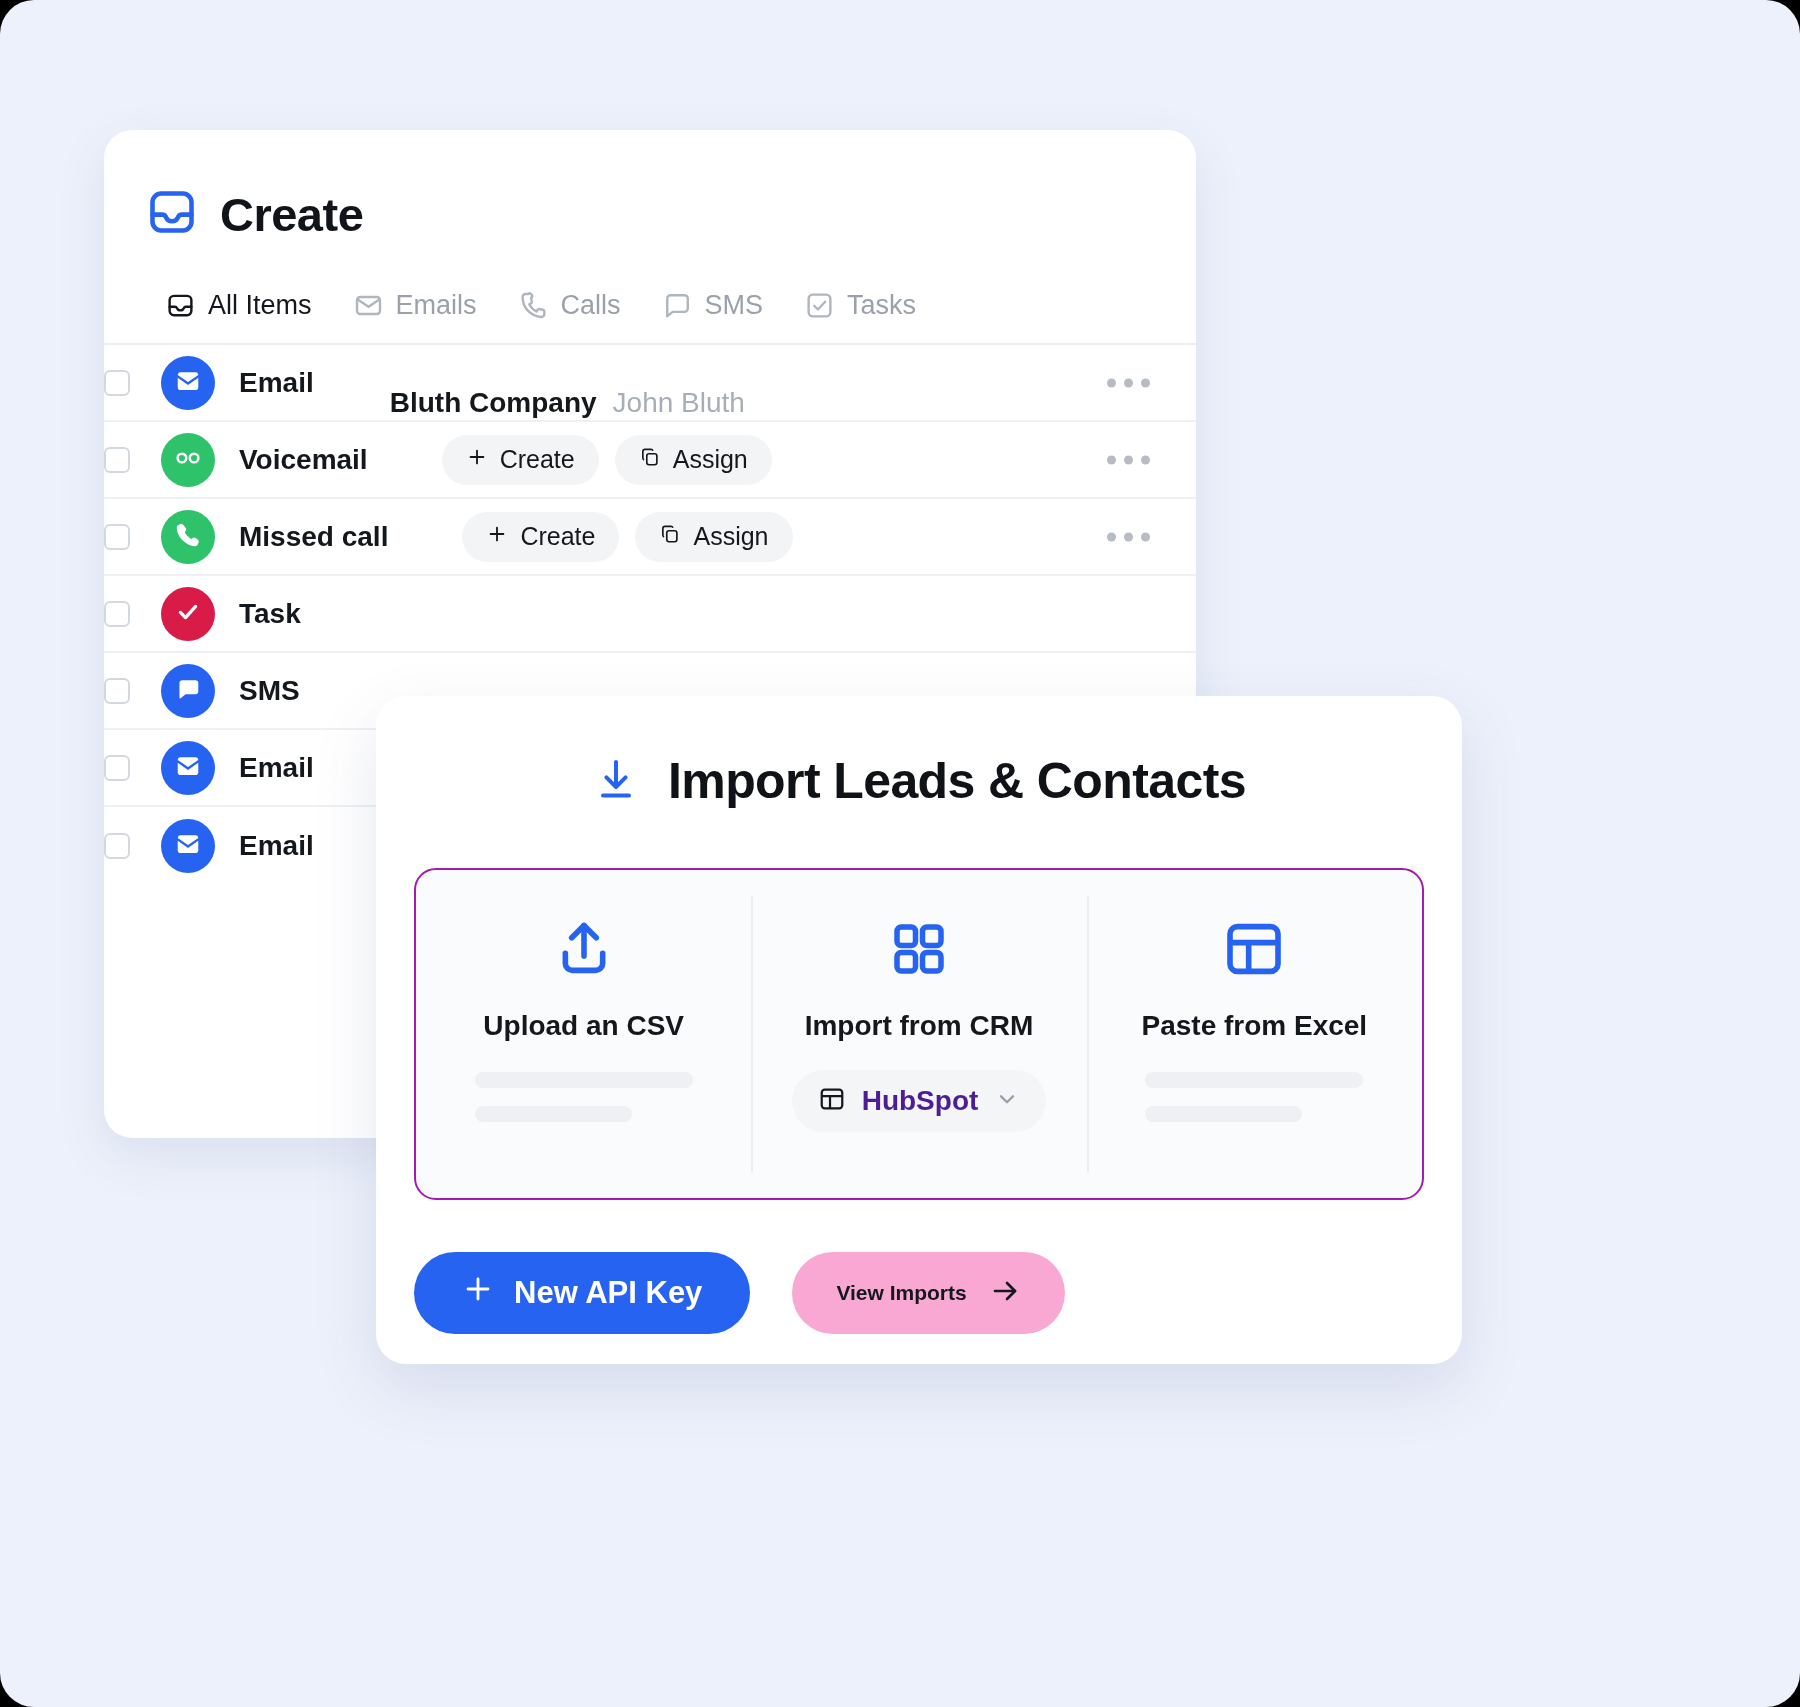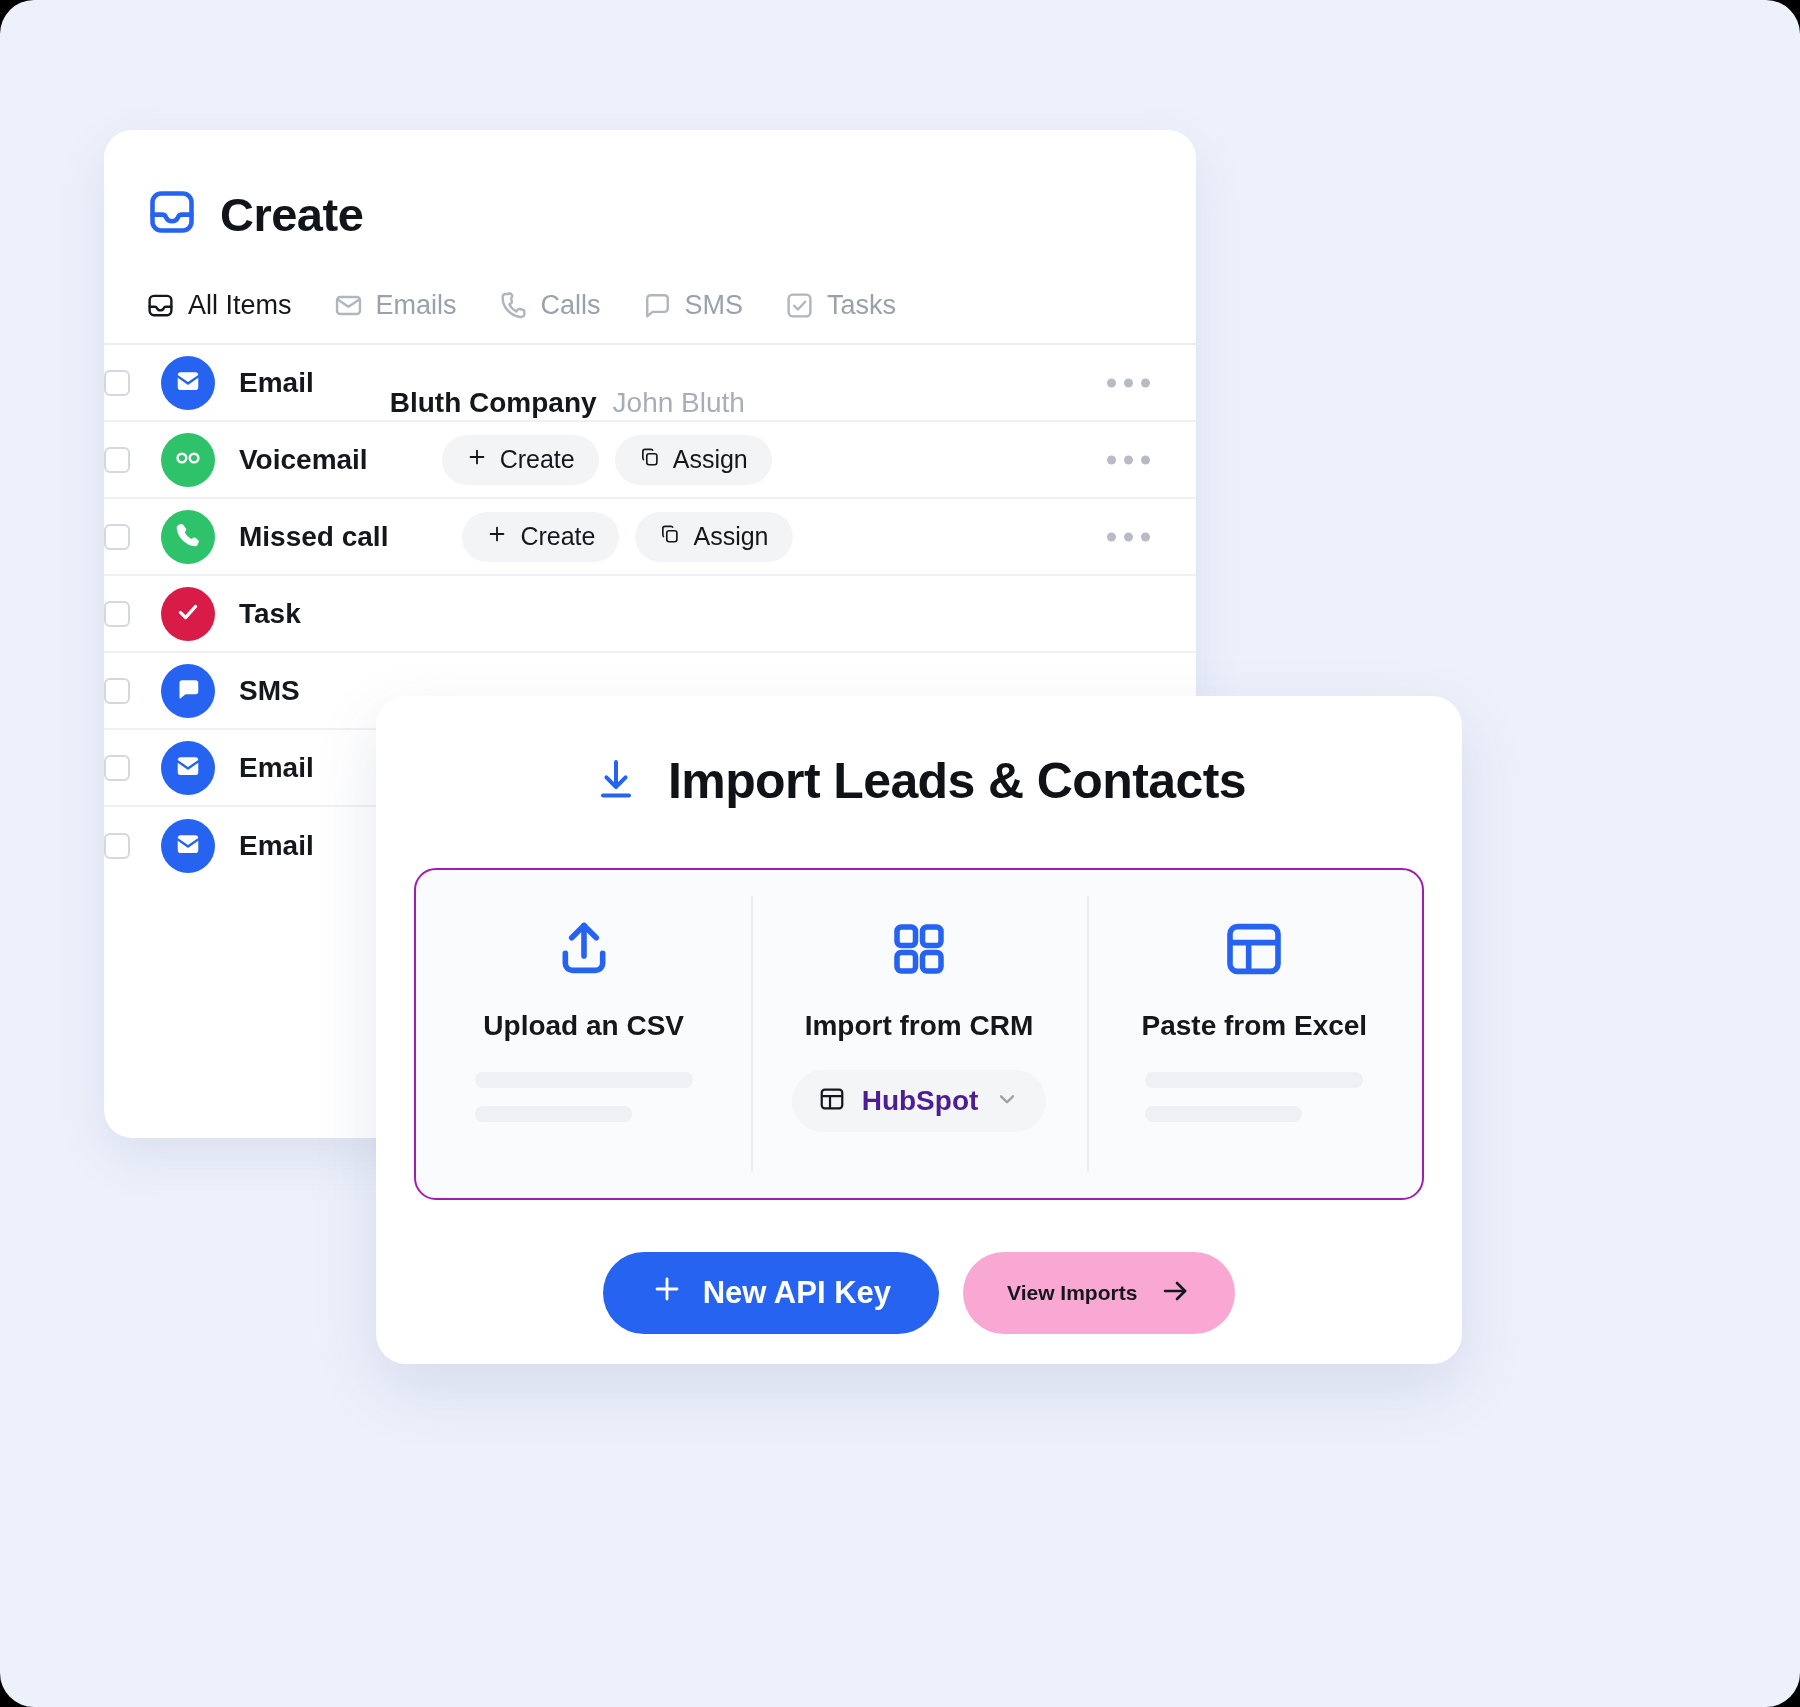--- a/index.html
+++ b/index.html
@@ -30,21 +30,21 @@
     display: flex; align-items: center; gap: 22px;
     padding: 56px 0 0 42px;
   }
   .inbox-title {
     font-size: 47px; font-weight: bold; color: #111418;
     letter-spacing: -0.5px;
   }
 
   .tabs {
     display: flex; align-items: center; gap: 42px;
-    padding: 48px 0 22px 42px;
+    padding: 48px 0 22px 62px;
     border-bottom: 2px solid #eceef2;
   }
   .tab { display: flex; align-items: center; gap: 13px; cursor: pointer; }
   .tab-label { font-size: 27px; color: #9aa1ab; }
   .tab.active .tab-label { color: #14181d; }
   .tab svg { display: block; }
 
   
   .row {
     display: flex; align-items: center;
@@ -132,21 +132,21 @@
     margin-top: 28px;
     display: flex; align-items: center; gap: 16px;
     height: 62px; padding: 0 26px;
     background: #f4f5f7; border-radius: 31px;
     cursor: pointer;
   }
   .crm-name { font-size: 28px; font-weight: bold; color: #4c1d95; }
 
   .actions {
     margin-top: 52px;
-    display: flex; align-items: center; justify-content: center; gap: 24px;
+    display: flex; align-items: center; gap: 42px;
   }
   .btn-primary {
     display: flex; align-items: center; gap: 20px;
     height: 82px; padding: 0 48px;
     background: #2563f0; border-radius: 41px;
     color: #ffffff; font-size: 31px; font-weight: bold;
     cursor: pointer; border: none;
   }
   .btn-secondary {
     display: flex; align-items: center; gap: 22px;

